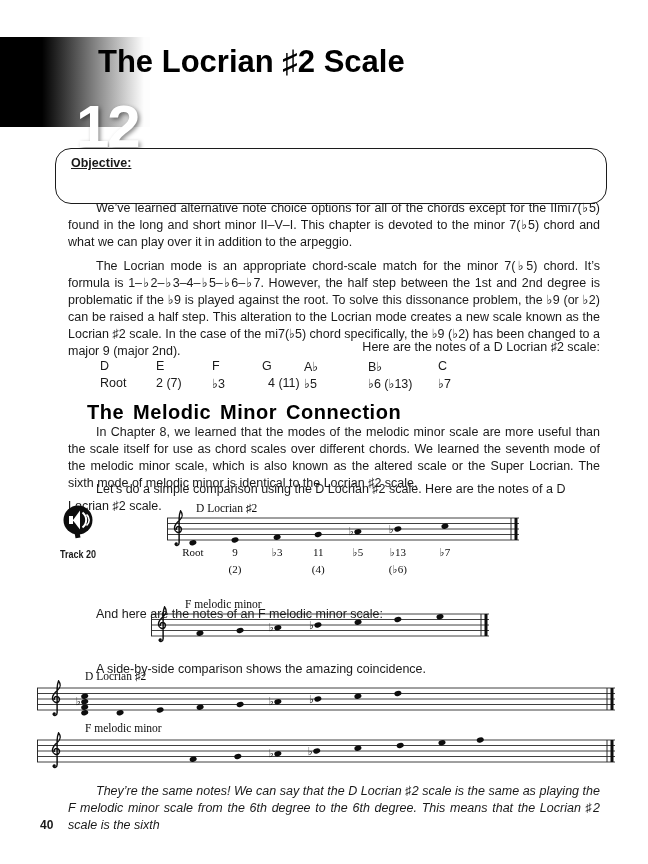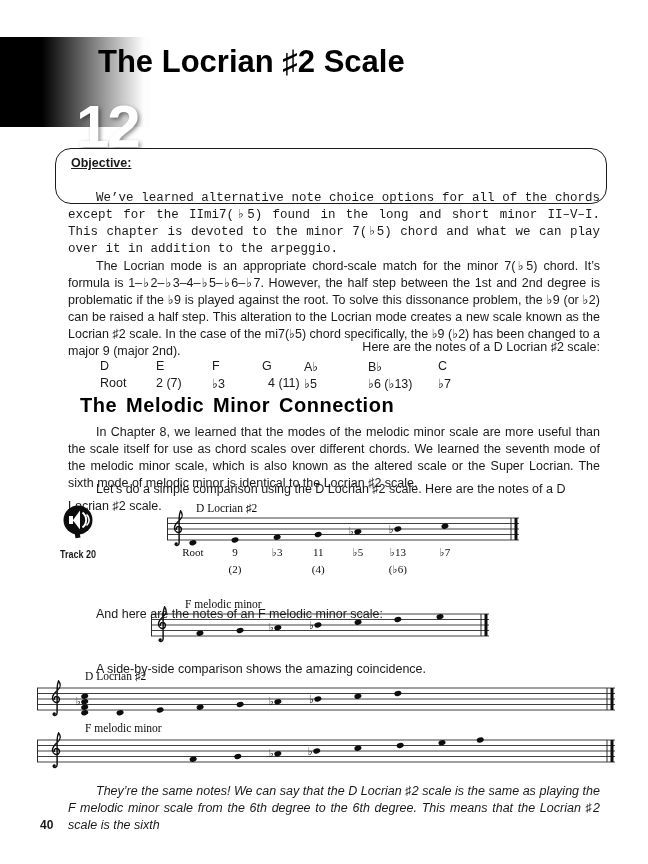--- a/index.html
+++ b/index.html
@@ -16,23 +16,23 @@
   
   .objective-box{position:absolute;left:55px;top:148px;width:550px;height:54px;
     border:1.6px solid #1c1c1c;border-radius:16px;background:#fff;}
   .obj-heading{position:absolute;left:15px;top:7px;font-size:12.5px;font-weight:bold;text-decoration:underline;}
   .obj-bullet{position:absolute;left:23px;top:31px;font-size:12.5px;}
   .obj-bullet .glyph{display:inline-block;width:22px;}
   
   .body-par{position:absolute;left:68px;width:532px;margin:0;font-size:12.5px;
     line-height:17px;text-align:justify;text-indent:28px;}
   .noj{text-align:left;}
-  .p1{top:190px;font-family:Liberation Mono, monospace;} .p2{top:258px;} .p3{top:339px;text-align:right;}
+  .p1{top:200px;} .p2{top:258px;} .p3{top:339px;text-align:right;}
   .p4{top:424px;} .p5{top:481px;} .p6{top:586px;margin-top:20px;} .p7{top:661px;} .p8{top:783px;font-style:italic;}
-  .section-heading{position:absolute;left:80px;top:394px;margin:0;font-size:20px;
+  .section-heading{position:absolute;left:80px;top:394px;margin:7px;font-size:20px;
     font-weight:900;color:#000;letter-spacing:0.5px;word-spacing:3px;}
   
   .tcell{position:absolute;font-size:12.5px;white-space:pre;}
   
   .track-badge{position:absolute;left:56px;top:504px;width:44px;text-align:center;}
   .track-label{display:inline-block;font-size:11px;font-weight:bold;
     transform:scaleX(0.82);transform-origin:center;white-space:nowrap;}
   
   .staff-svg{position:absolute;}
   .pagenum{position:absolute;left:40px;top:818px;font-size:12px;font-weight:bold;}

